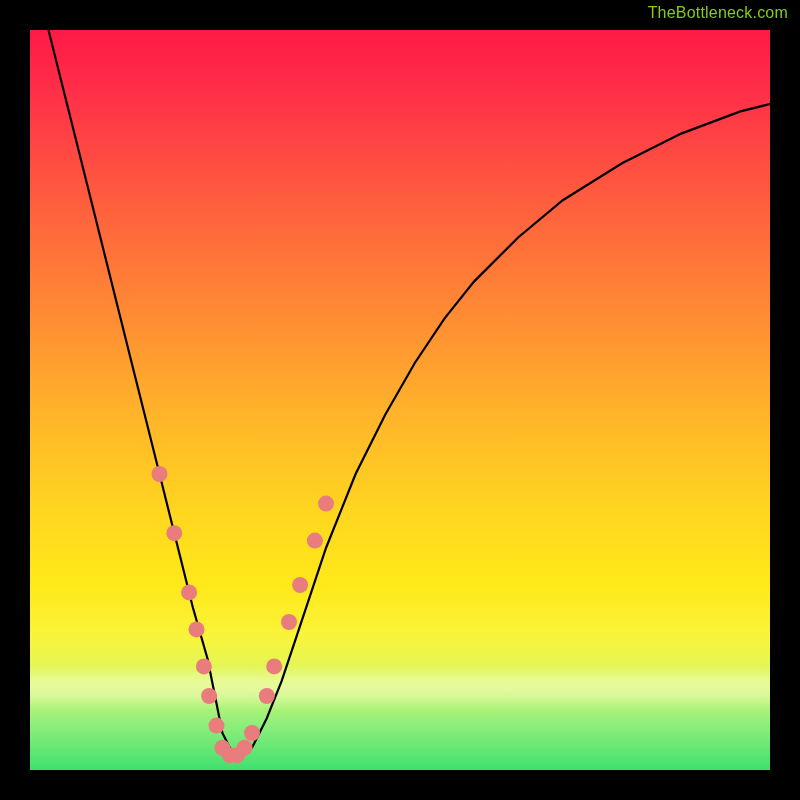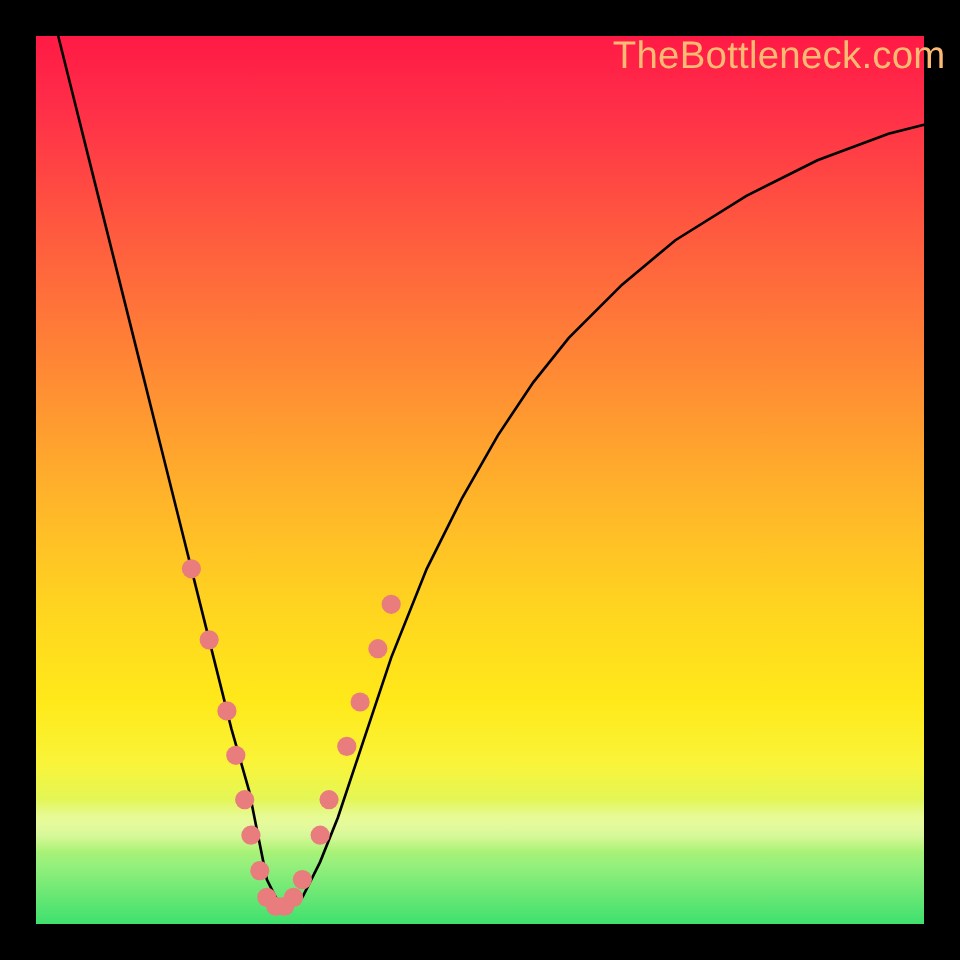--- a/index.html
+++ b/index.html
@@ -51,26 +51,25 @@
       rgba(255,255,230,0.35) 30%,
       rgba(255,255,220,0.45) 50%,
       rgba(255,255,230,0.35) 70%,
       rgba(255,255,255,0) 100%
     );
   }
   .watermark {
     position: absolute;
     top: 4px;
     right: 12px;
-    color: #fdba74;
-    font-size: 32px;
+    color: #84cc16;
+    font-size: 16px;
     font-weight: 500;
     letter-spacing: 0.2px;
     user-select: none;
-    margin-top: 24px;
   }
   svg.curve {
     position: absolute;
     left: 0;
     top: 0;
     width: 740px;
     height: 740px;
     overflow: visible;
   }
   .dot {

